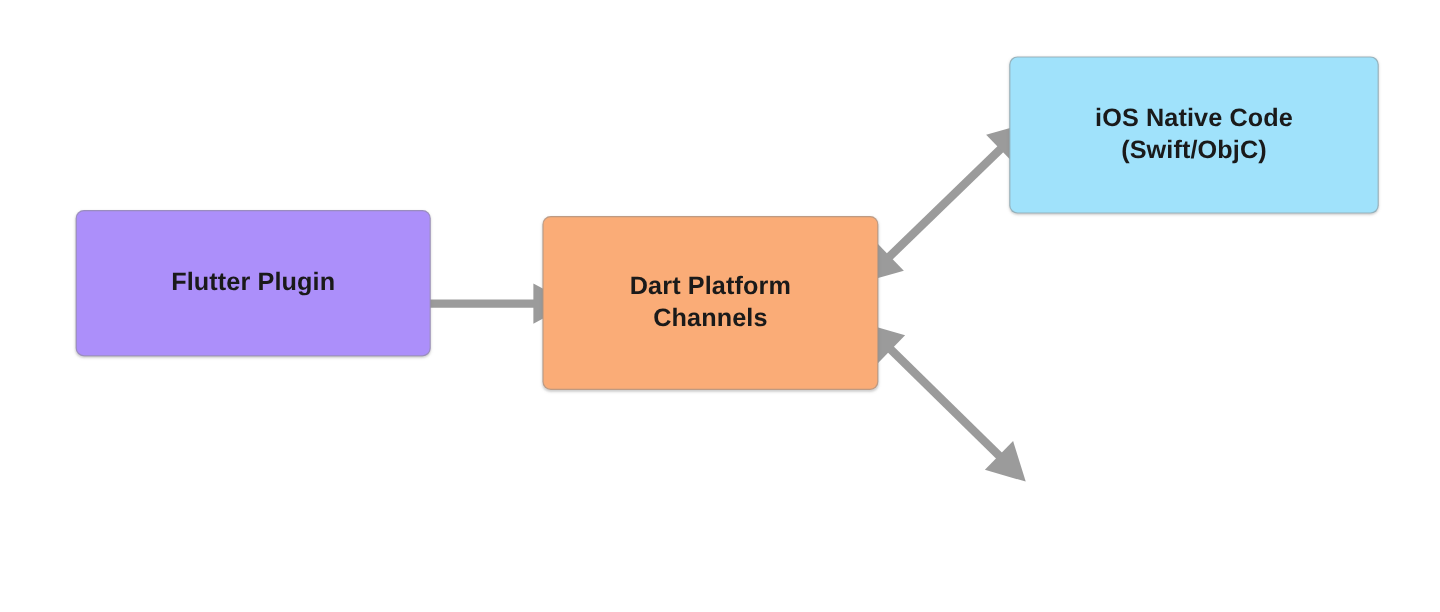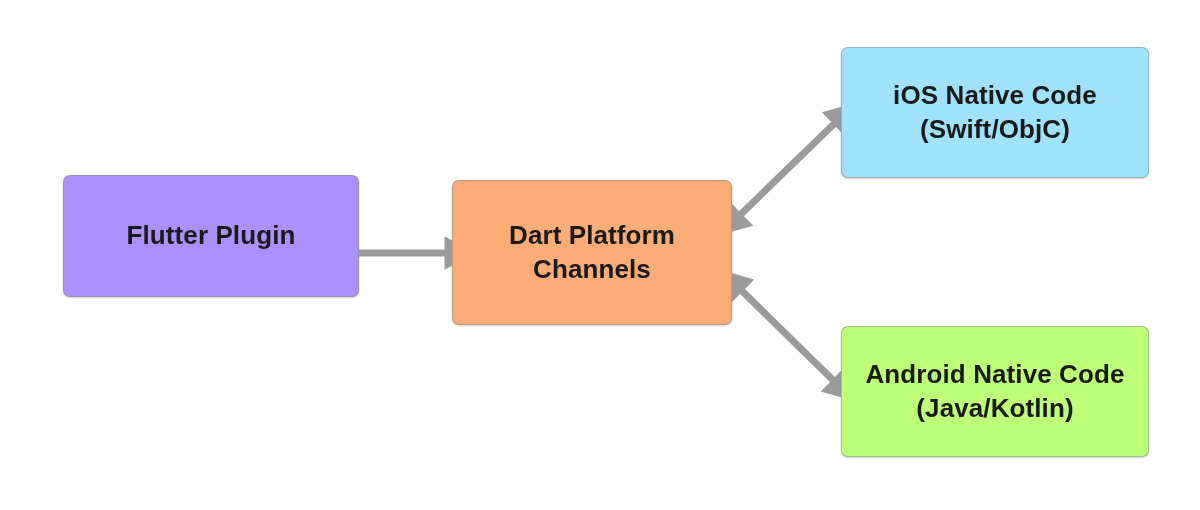--- a/index.html
+++ b/index.html
@@ -24,21 +24,21 @@
     box-sizing: border-box;
     display: flex;
     align-items: center;
     justify-content: center;
     text-align: center;
     border-radius: 7px;
     border: 1px solid rgba(140,140,140,0.55);
     box-shadow: 0 1px 2px rgba(120,120,120,0.35);
     color: #1a1a1a;
     font-weight: bold;
-    font-size: 26px;
+    font-size: 21px;
     line-height: 1.28;
     letter-spacing: 0.1px;
     font-family: "Liberation Sans", sans-serif;
     -webkit-font-smoothing: antialiased;
   }
   .node .node-label {
     display: block;
     padding: 0 10px;
     white-space: pre-line;
   }
@@ -99,18 +99,14 @@
   <div class="node" id="node-dart-platform-channels" style="background-color: rgb(250, 172, 119); color: rgb(26, 26, 26); text-align: center;">
     <span class="node-label">Dart Platform
 Channels</span>
   </div>
 
   <div class="node" id="node-ios-native-code" style="background-color: rgb(160, 226, 251); color: rgb(26, 26, 26);">
     <span class="node-label">iOS Native Code
 (Swift/ObjC)</span>
   </div>
 
-  <div class="node" id="node-android-native-code" style="background-color: rgb(190, 255, 120); color: rgb(26, 26, 26);">
-    <span class="node-label">Android Native Code
-(Java/Kotlin)</span>
-  </div>
 
 </div>
 
 </body></html>

